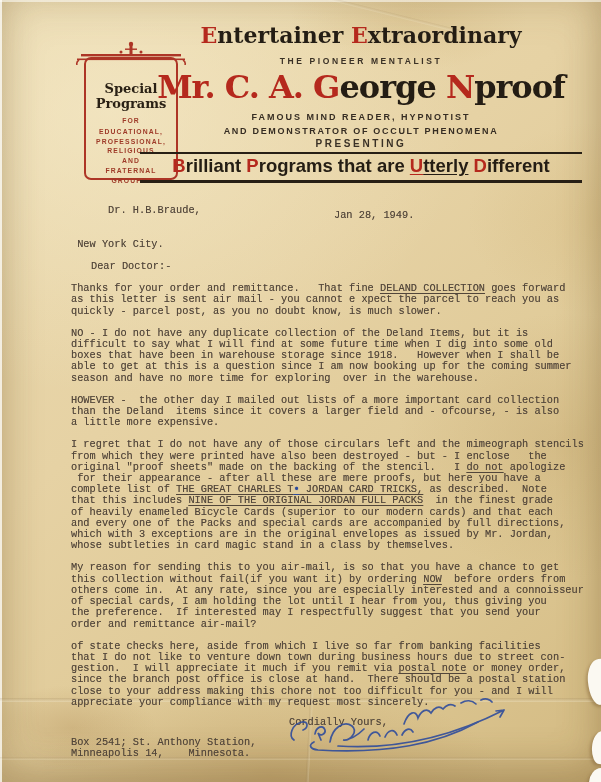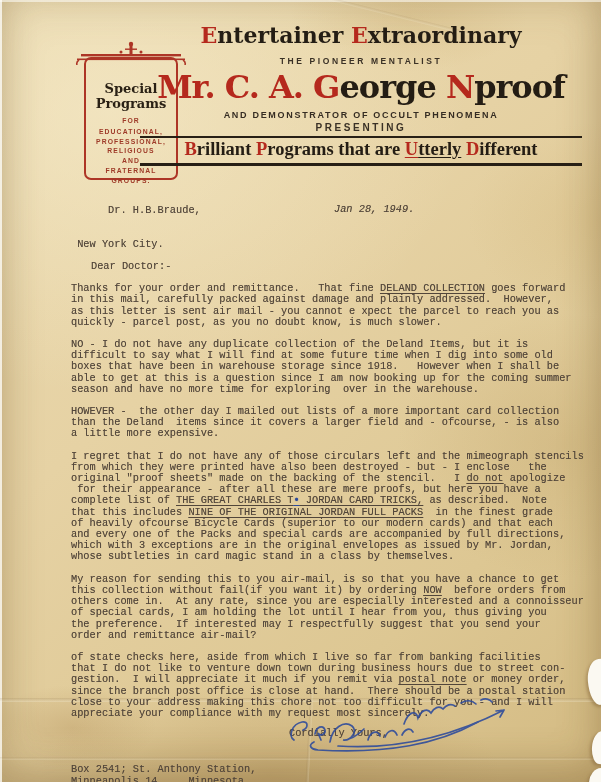--- a/index.html
+++ b/index.html
@@ -42,37 +42,37 @@
   .box-item:first-child{margin-bottom:1px;}
 
   .head{position:absolute;left:140px;top:22px;width:442px;text-align:center;color:#241d14;}
   .tagline{font-family:"DejaVu Serif",serif;font-weight:bold;font-size:22px;letter-spacing:0px;}
   .pioneer{margin-top:8px;font-size:8.5px;font-weight:bold;letter-spacing:2.6px;color:#3a3126;}
   .perf-name{margin-top:2px;font-family:"DejaVu Serif",serif;font-weight:bold;font-size:32px;letter-spacing:-1px;white-space:nowrap;}
   .famous{margin-top:6px;font-size:9px;font-weight:bold;letter-spacing:2px;color:#362d23;}
   .demon{margin-top:4px;font-size:9px;font-weight:bold;letter-spacing:1.7px;color:#362d23;}
   .presenting{margin-top:2px;font-size:10px;font-weight:bold;letter-spacing:2.6px;color:#3a3126;}
   .banner{margin-top:3px;border-top:2px solid #271f15;border-bottom:3px solid #271f15;
-    padding:1px 0 3px;font-family:Liberation Serif, serif;font-weight:bold;font-size:18.5px;white-space:nowrap;}
+    padding:1px 0 3px;font-family:Liberation Sans, sans-serif;font-weight:bold;font-size:18.5px;white-space:nowrap;}
   .red{color:#b5291d;}
   .ul{text-decoration:underline;text-underline-offset:2px;}
 
   
   .body-block{position:absolute;left:71px;top:194px;width:524px;
     font-family:"Liberation Mono","DejaVu Sans Mono",monospace;
     font-size:10.3px;line-height:11.2px;color:#52463a;
     text-shadow:0 0 0.5px rgba(82,70,58,0.55);}
   .tline,.pre{white-space:pre;}
   .addr1{position:relative;}
-  .date{position:absolute;left:263px;top:10px;font-style:italic;}
+  .date{position:absolute;left:263px;top:16px;}
   .salutation{margin-top:11px;margin-left:20px;}
   .para{margin-top:11px;}
   .bluemark{color:#2c4a9c;font-weight:bold;text-shadow:0 0 1px #2c4a9c;}
   .closing{margin-top:9px;padding-left:218px;font-family:Liberation Mono, monospace;}
-  .footer-addr{margin-top:25px;}
+  .footer-addr{margin-top:9px;}
 
   .sig{position:absolute;left:278px;top:684px;width:250px;height:76px;}
 </style>
 </head>
 <body>
 
 <div class="paper">
 
   <div class="edge-l"></div>
   <div class="edge-t"></div>
@@ -110,36 +110,36 @@
         <div class="box-item">AND</div>
         <div class="box-item">FRATERNAL</div>
         <div class="box-item">GROUPS.</div>
       </div>
   </div>
 
   <div class="head">
     <div class="tagline"><span class="red">E</span><span>ntertainer  </span><span class="red">E</span><span>xtraordinary</span></div>
     <div class="pioneer">THE PIONEER MENTALIST</div>
     <div class="perf-name"><span class="red">Mr. C. A. </span><span class="red">G</span><span>eorge </span><span class="red">N</span><span>proof</span></div>
+    <div class="famous">FAMOUS MIND READER, HYPNOTIST</div>
     <div class="demon">AND DEMONSTRATOR OF OCCULT PHENOMENA</div>
     <div class="presenting">PRESENTING</div>
     <div class="banner"><span class="red">B</span><span>rilliant </span><span class="red">P</span><span>rograms that are </span><span class="red ul">U</span><span class="ul">tterly</span><span> </span><span class="red">D</span><span>ifferent</span></div>
   </div>
 
   <div class="body-block">
     <div class="addr1 pre">
       <span>Dr. H.B.Braude,</span>
       <span class="date">Jan 28, 1949.</span>
     </div>
     <div class="pre"> New York City.</div>
     <div class="salutation pre">Dear Doctor:-</div>
     <div>
         <div class="para">
           <div class="tline"><span>Thanks for your order and remittance.   That fine </span><span class="ul">DELAND COLLECTION</span><span> goes forward</span></div>
-          <div class="tline"><span>in this mail, carefully packed against damage and plainly addressed.  However,</span></div>
           <div class="tline"><span>as this letter is sent air mail - you cannot e xpect the parcel to reach you as</span></div>
           <div class="tline"><span>quickly - parcel post, as you no doubt know, is much slower.</span></div>
         </div>
         <div class="para">
           <div class="tline"><span>NO - I do not have any duplicate collection of the Deland Items, but it is</span></div>
           <div class="tline"><span>difficult to say what I will find at some future time when I dig into some old</span></div>
           <div class="tline"><span>boxes that have been in warehouse storage since 1918.   However when I shall be</span></div>
           <div class="tline"><span>able to get at this is a question since I am now booking up for the coming summer</span></div>
           <div class="tline"><span>season and have no more time for exploring  over in the warehouse.</span></div>
         </div>
@@ -148,21 +148,21 @@
           <div class="tline"><span>than the Deland  items since it covers a larger field and - ofcourse, - is also</span></div>
           <div class="tline"><span>a little more expensive.</span></div>
         </div>
         <div class="para">
           <div class="tline"><span>I regret that I do not have any of those circulars left and the mimeograph stencils</span></div>
           <div class="tline"><span>from which they were printed have also been destroyed - but - I enclose   the</span></div>
           <div class="tline"><span>original "proof sheets" made on the backing of the stencil.   I </span><span class="ul">do not</span><span> apologize</span></div>
           <div class="tline"><span> for their appearance - after all these are mere proofs, but here you have a</span></div>
           <div class="tline"><span>complete list of </span><span class="ul">THE GREAT CHARLES T</span><span class="ul bluemark">•</span><span class="ul"> JORDAN CARD TRICKS,</span><span> as described.  Note</span></div>
           <div class="tline"><span>that this includes </span><span class="ul">NINE OF THE ORIGINAL JORDAN FULL PACKS</span><span>  in the finest grade</span></div>
-          <div class="tline"><span>of heavily ofcourse Bicycle Cards (superior to our modern cards) and that each</span></div>
+          <div class="tline"><span>of heavily enameled Bicycle Cards (superior to our modern cards) and that each</span></div>
           <div class="tline"><span>and every one of the Packs and special cards are accompanied by full directions,</span></div>
           <div class="tline"><span>which with 3 exceptions are in the original envelopes as issued by Mr. Jordan,</span></div>
           <div class="tline"><span>whose subtleties in card magic stand in a class by themselves.</span></div>
         </div>
         <div class="para">
           <div class="tline"><span>My reason for sending this to you air-mail, is so that you have a chance to get</span></div>
           <div class="tline"><span>this collection without fail(if you want it) by ordering </span><span class="ul">NOW</span><span>  before orders from</span></div>
           <div class="tline"><span>others come in.  At any rate, since you are especially interested and a connoisseur</span></div>
           <div class="tline"><span>of special cards, I am holding the lot until I hear from you, thus giving you</span></div>
           <div class="tline"><span>the preference.  If interested may I respectfully suggest that you send your</span></div>

